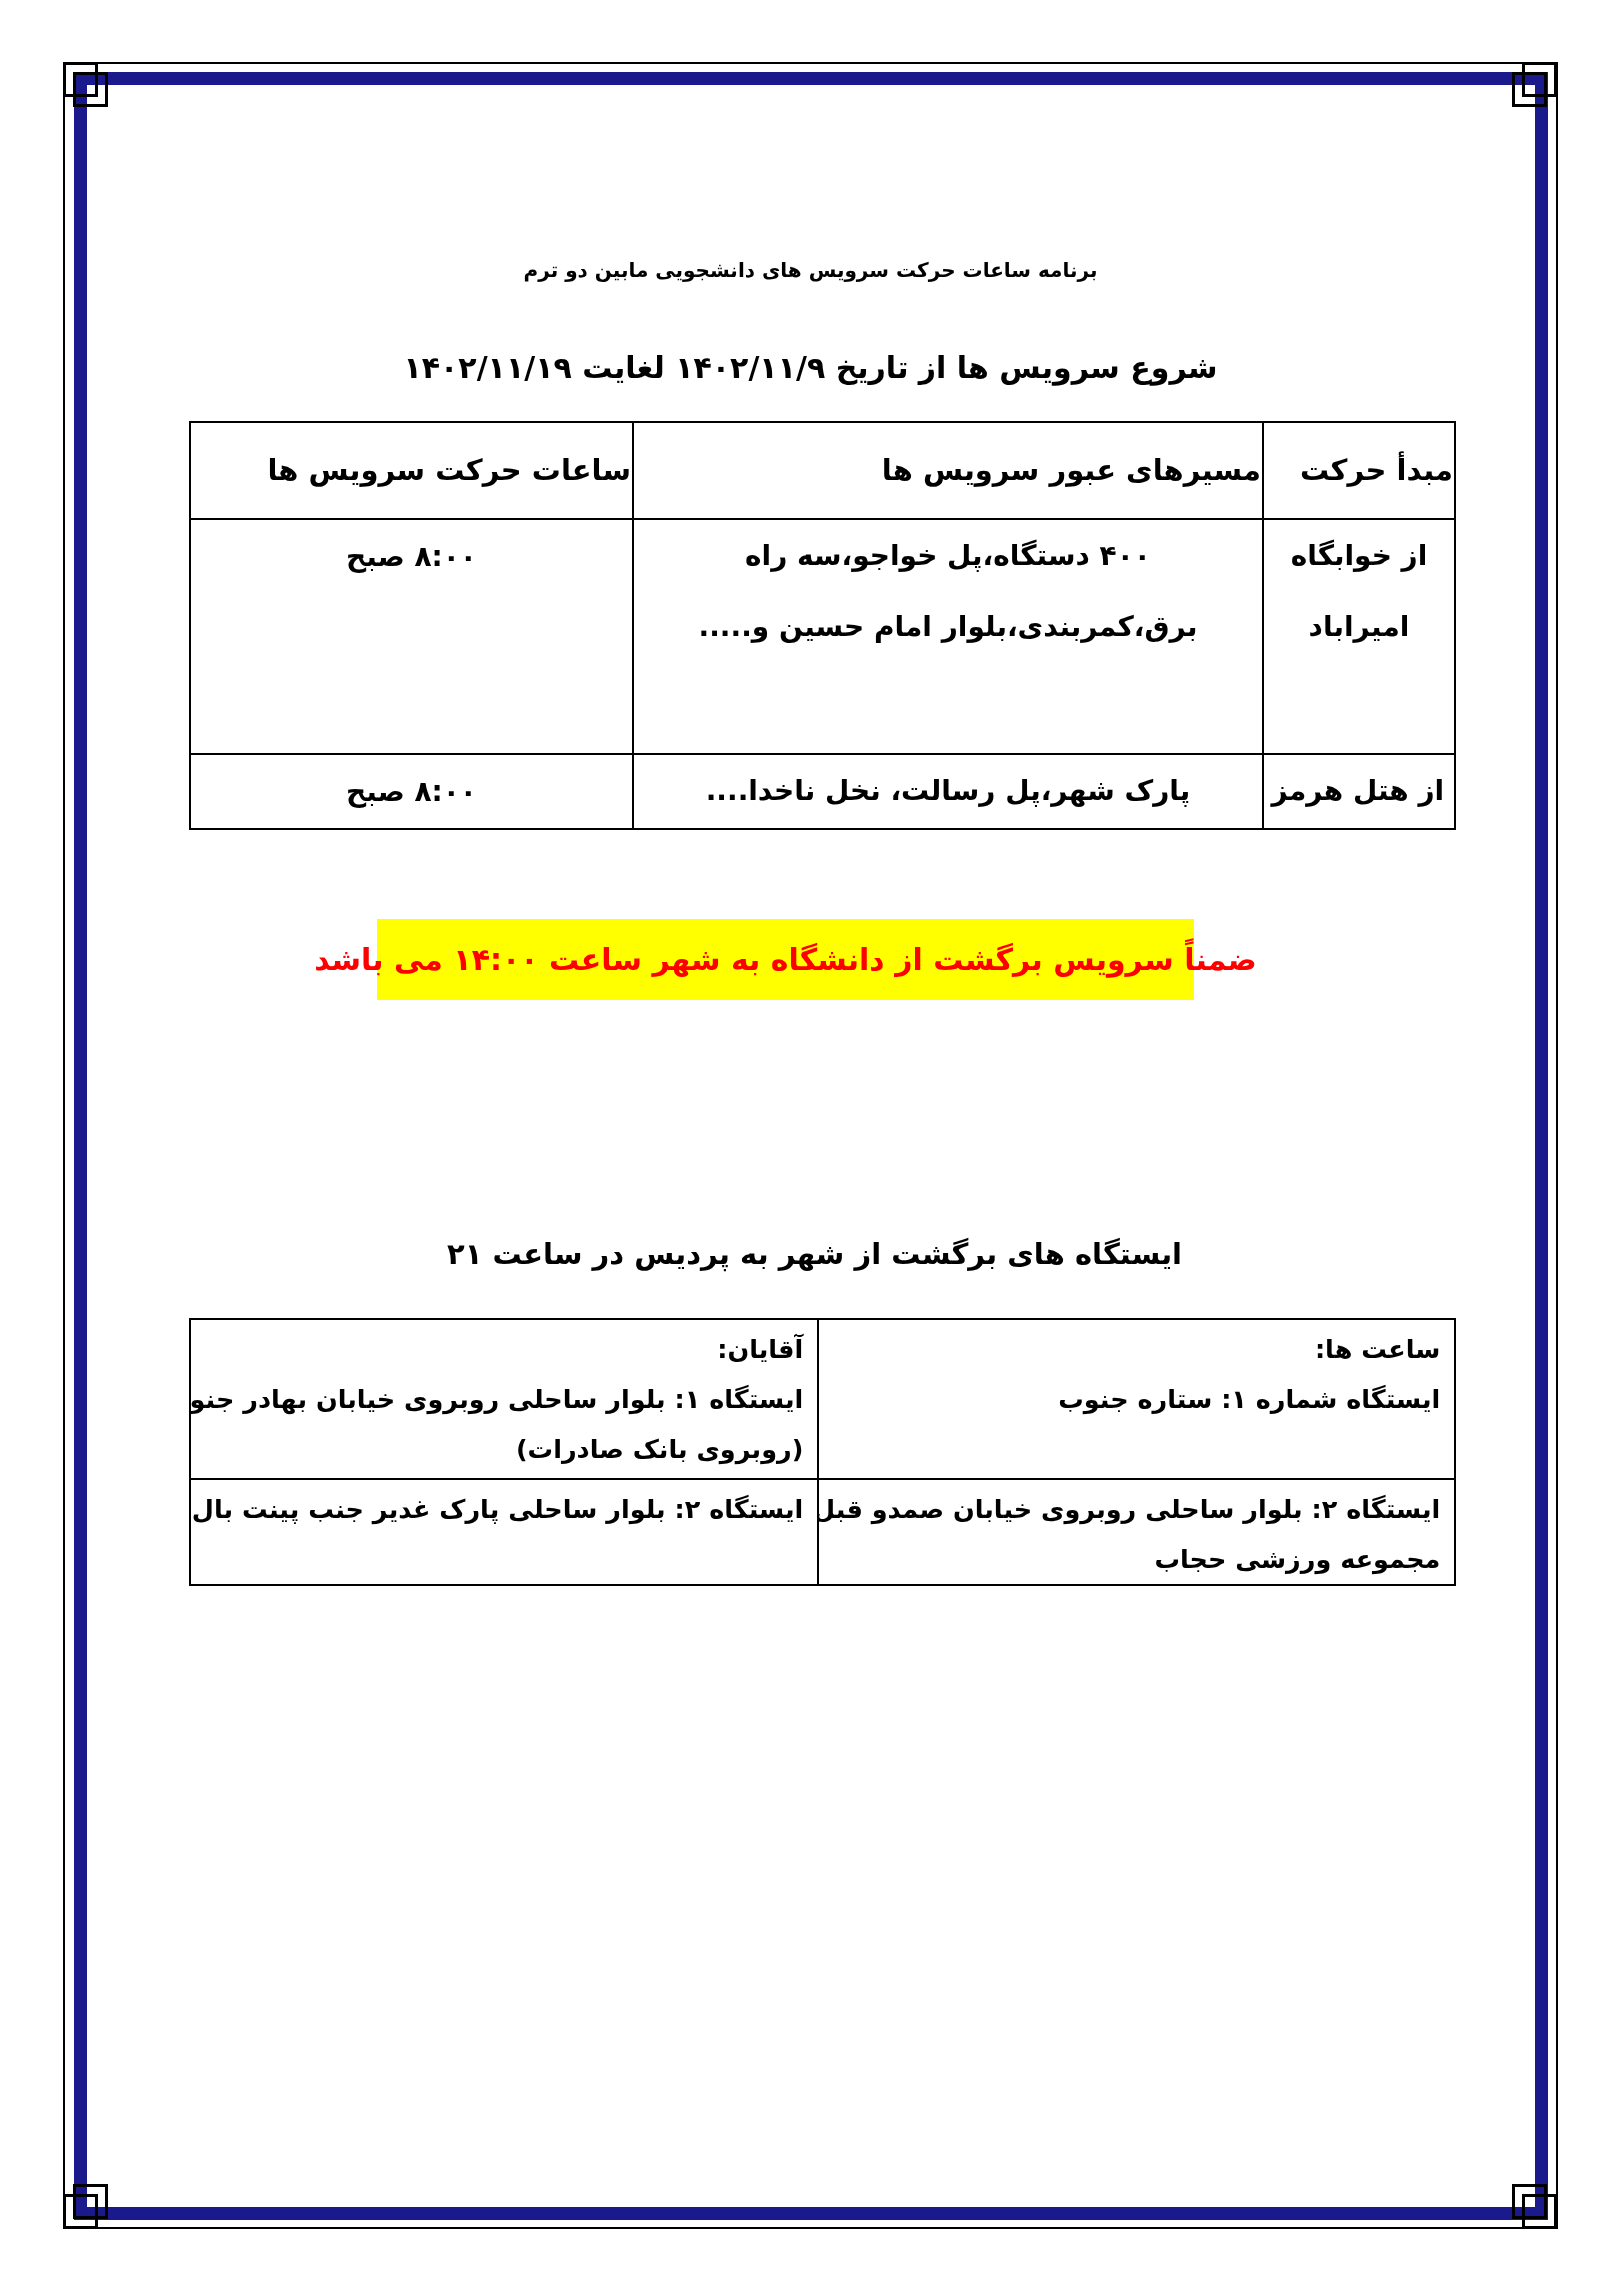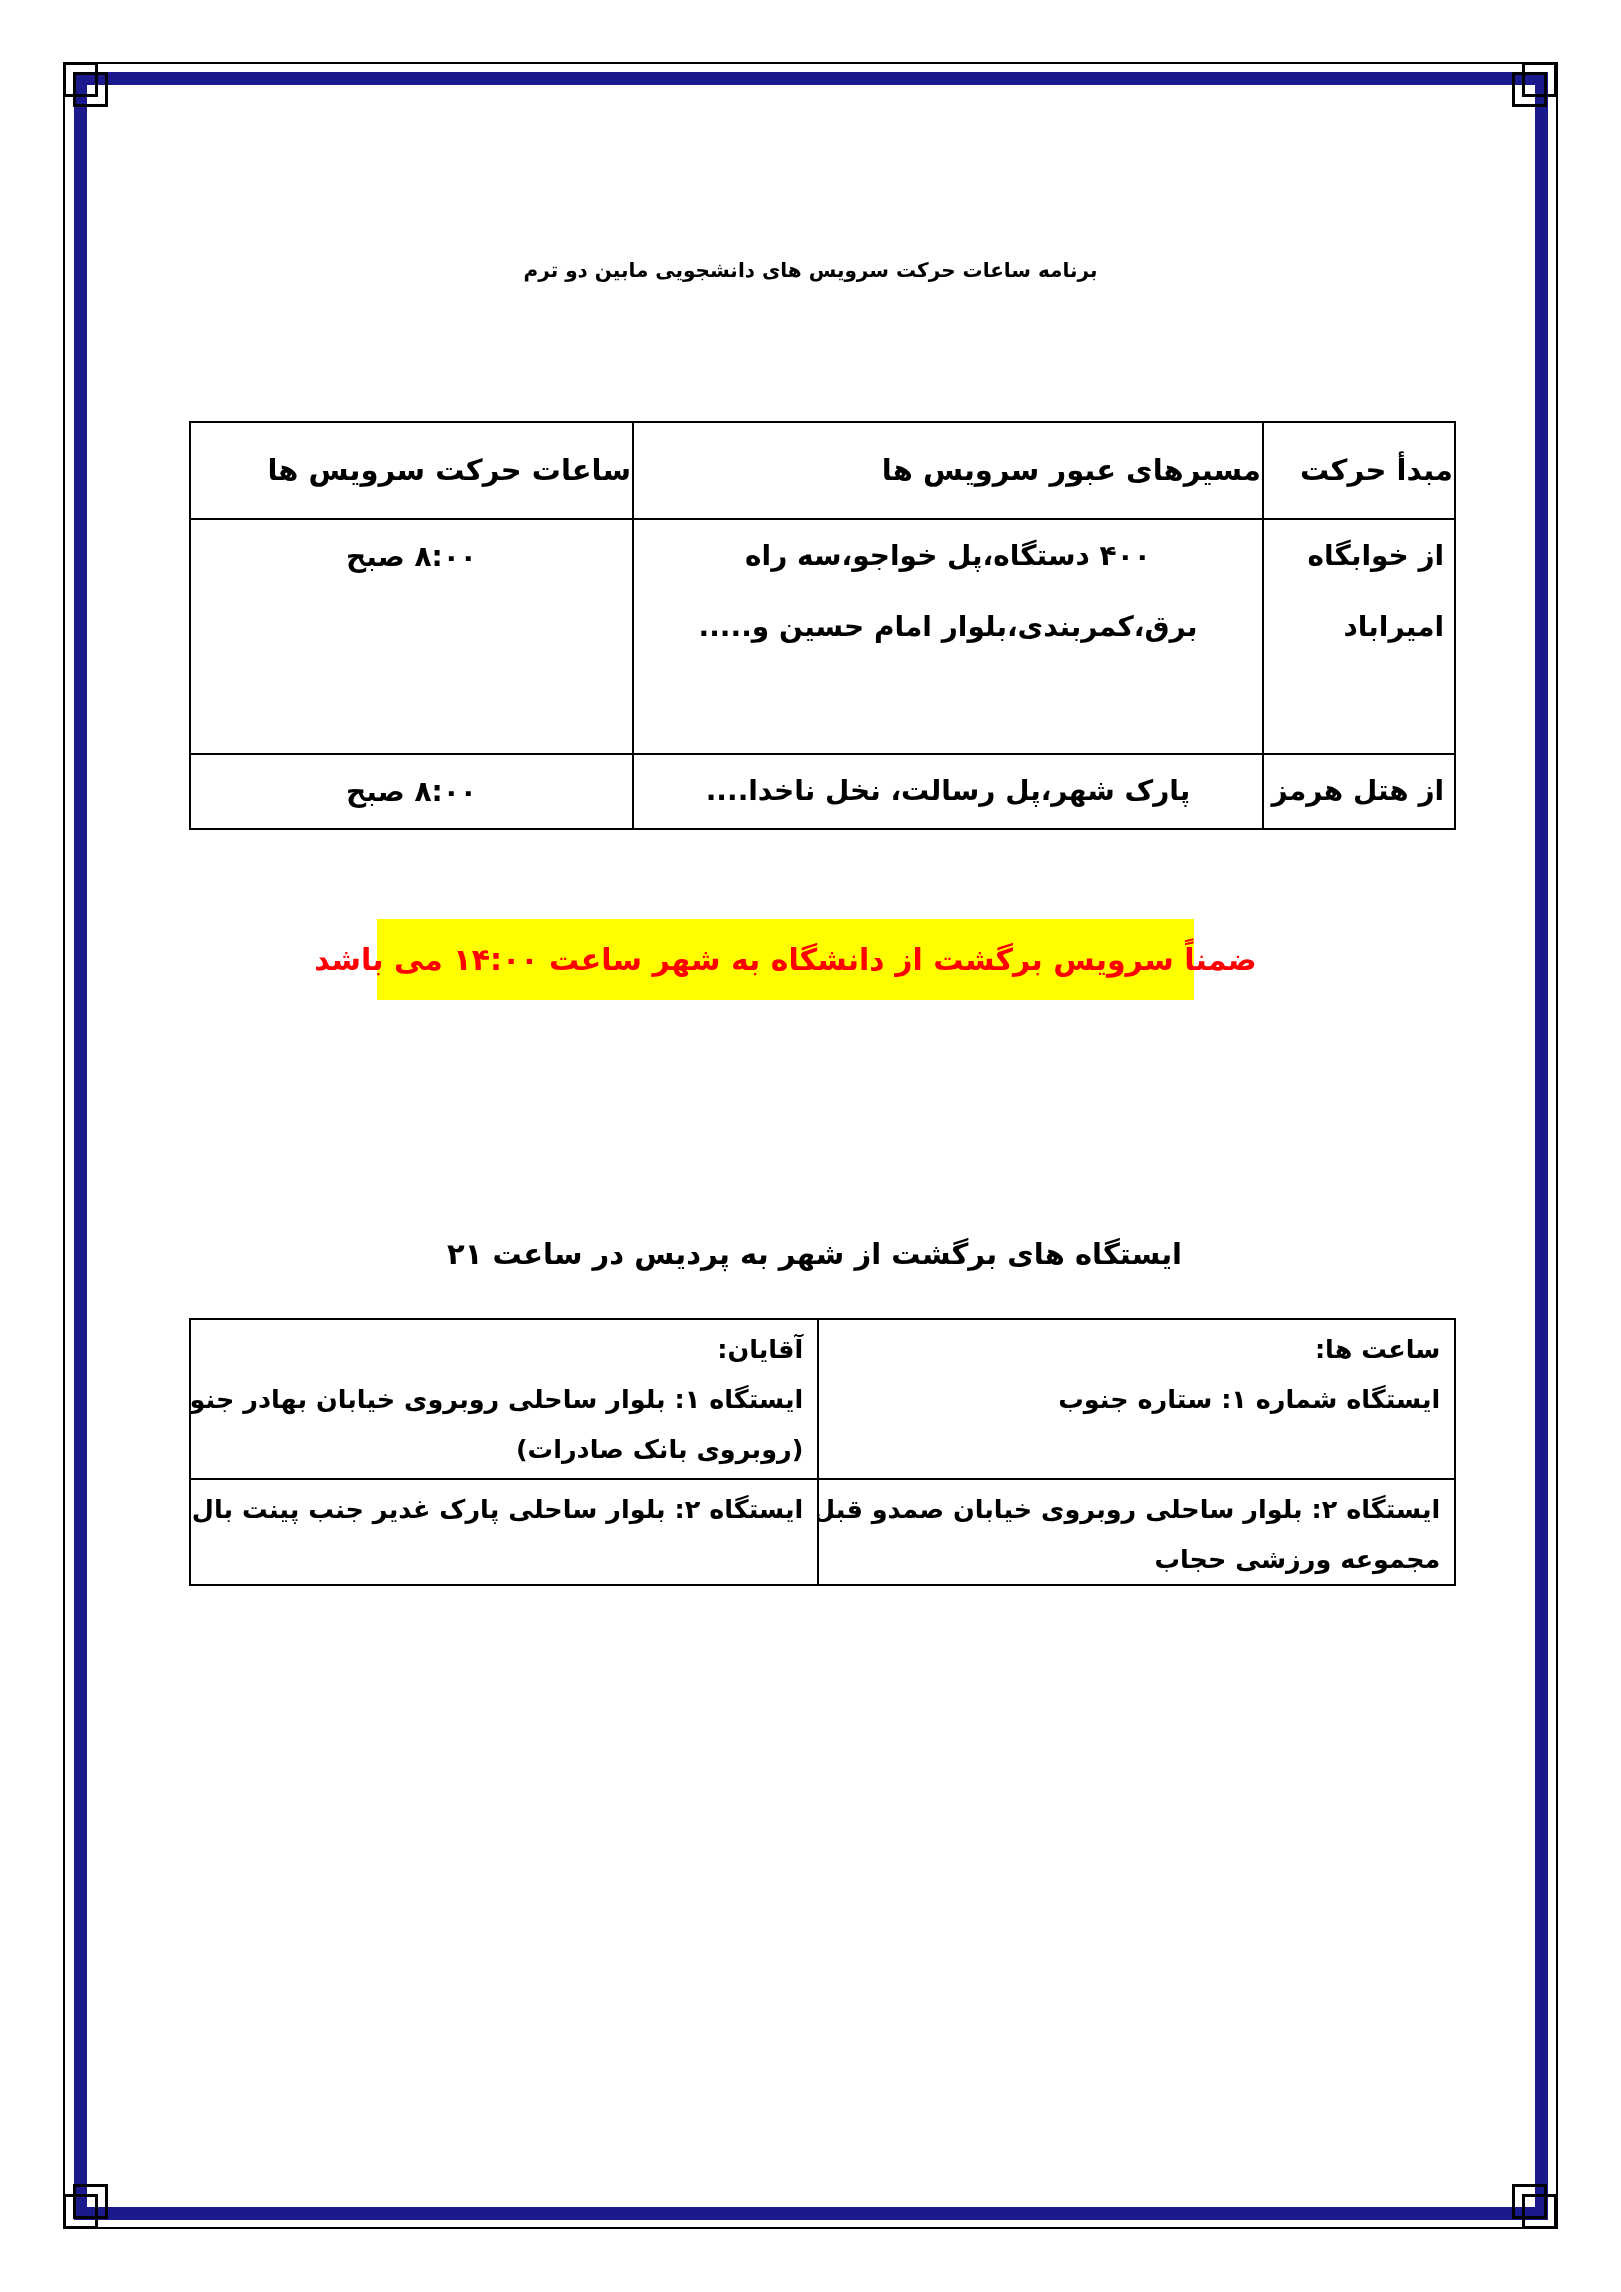--- a/index.html
+++ b/index.html
@@ -44,21 +44,21 @@
   
   table{border-collapse:collapse;table-layout:fixed;direction:rtl;}
   td{border:2.9px solid #000;font-weight:bold;overflow:hidden;}
 
   .t1{position:absolute;left:189px;top:421px;width:1265px;}
   .t1 td{font-size:28px;}
   .t1 .hdr td{
     text-align:right;vertical-align:middle;font-size:29px;line-height:1.3;
   }
   .t1 .body td{vertical-align:top;line-height:71px;}
-  .t1 .cell-origin{padding:0 9.8px;}
+  .t1 .cell-origin{text-align:center;padding:0 9.8px;}
   .t1 .cell-route{text-align:center;padding:0 25px;}
   .t1 .cell-time{text-align:center;}
   .ln{white-space:nowrap;}
 
   .t2{position:absolute;left:189px;top:1318px;width:1265px;}
   .t2 td{
     font-size:25.5px;vertical-align:top;text-align:right;
     padding:3.9px 13.7px 0 7.8px;line-height:50px;
   }
 
@@ -92,20 +92,21 @@
   <div class="corner-sq sq-tl-a"></div>
   <div class="corner-sq sq-tl-b"></div>
   <div class="corner-sq sq-tr-a"></div>
   <div class="corner-sq sq-tr-b"></div>
   <div class="corner-sq sq-bl-a"></div>
   <div class="corner-sq sq-bl-b"></div>
   <div class="corner-sq sq-br-a"></div>
   <div class="corner-sq sq-br-b"></div>
 
   <div class="doc-title">برنامه ساعات حرکت سرویس های دانشجویی مابین دو ترم</div>
+  <div class="doc-subtitle">شروع سرویس ها از تاریخ ۱۴۰۲/۱۱/۹ لغایت ۱۴۰۲/۱۱/۱۹</div>
 
   <table class="t1">
     <colgroup>
       <col style="width:192px">
         <col style="width:630px">
         <col style="width:443px">
     </colgroup>
     <tbody>
         <tr class="hdr" style="height:97px">
       <td>مبدأ حرکت</td>

